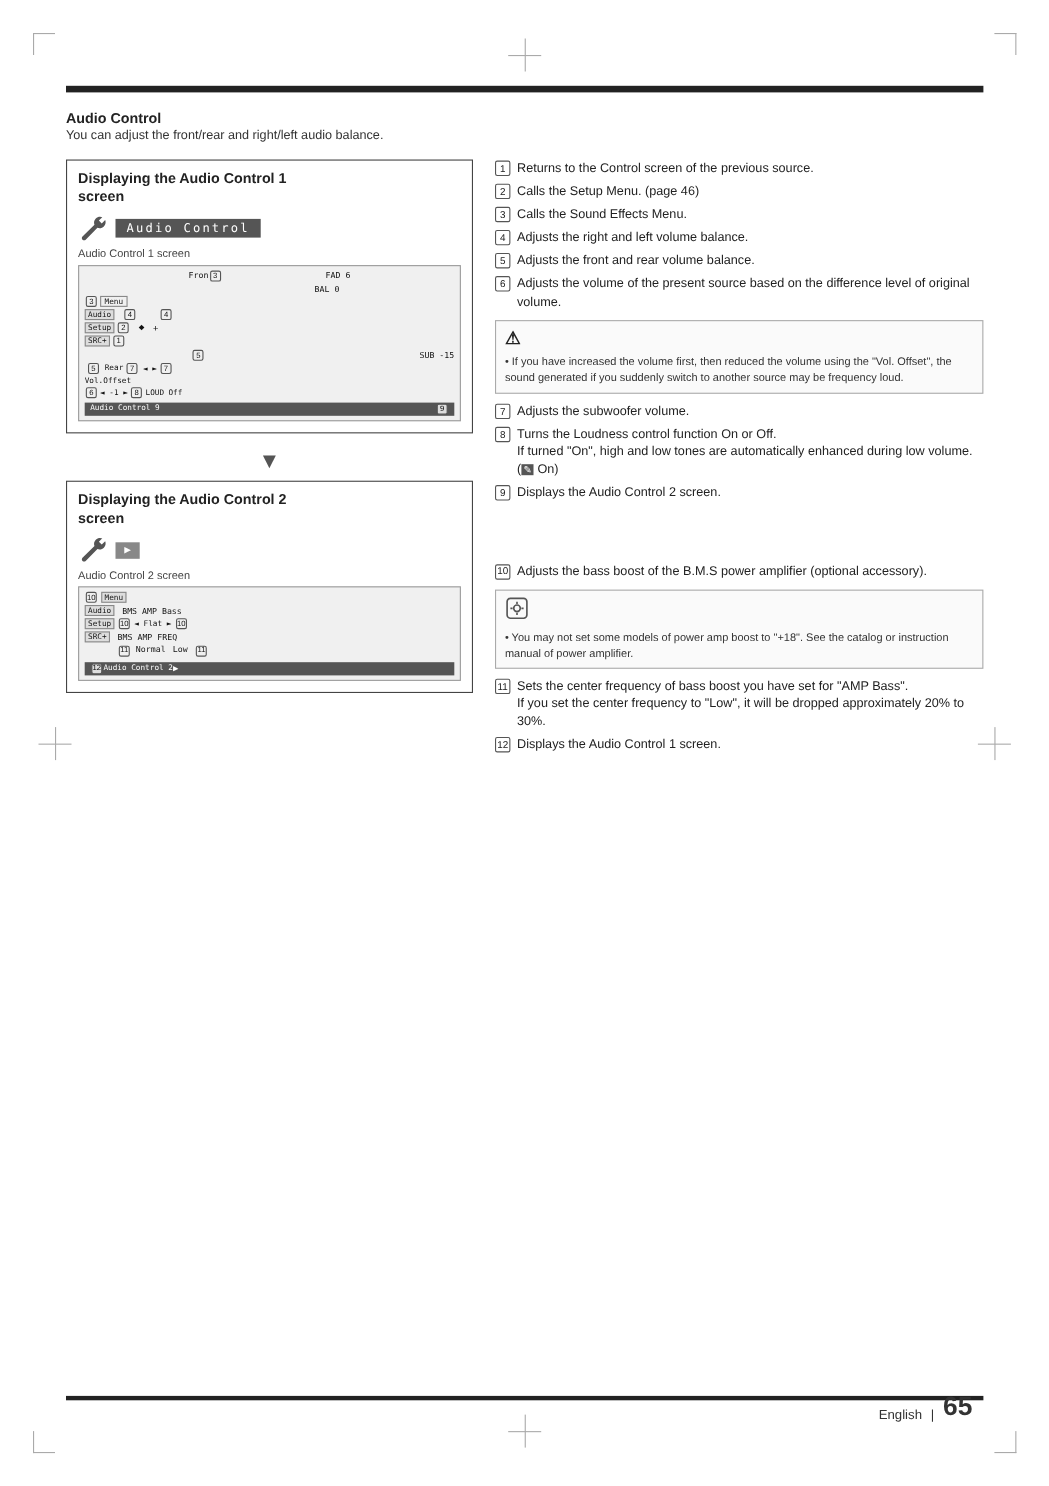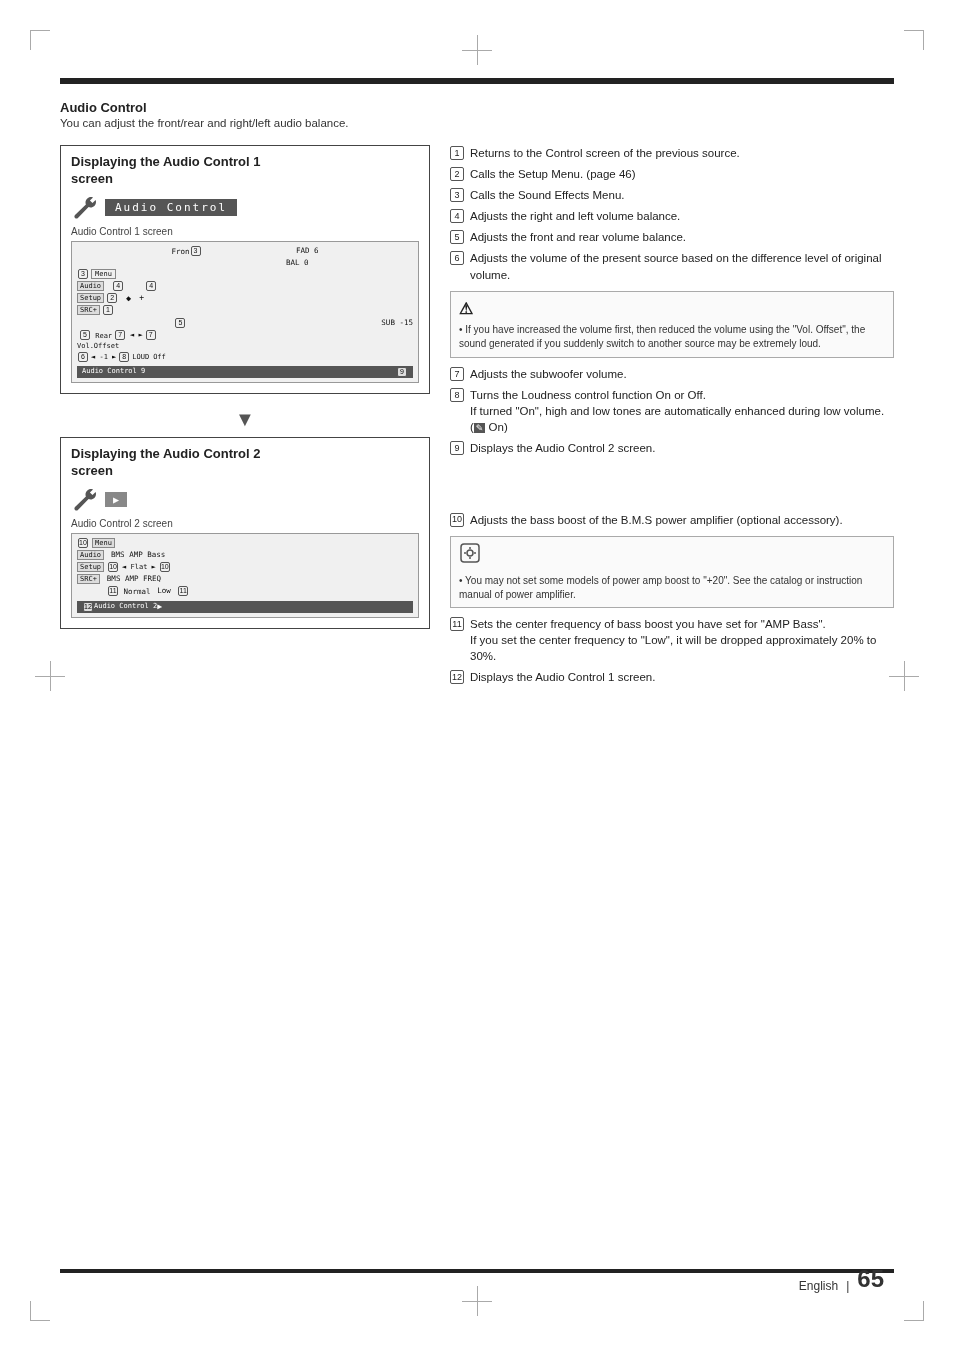--- a/index.html
+++ b/index.html
@@ -459,21 +459,21 @@
         </li>
         <li>
           <span class="num-badge">6</span>
           <span>Adjusts the volume of the present source based on the difference level of original volume.</span>
         </li>
       </ul>
 
       <div class="caution-box">
         <div class="caution-title">⚠</div>
         <div class="caution-text">
-          <span>• </span><span>If you have increased the volume first, then reduced the volume using the "Vol. Offset", the sound generated if you suddenly switch to another source may be extremely loud.</span>
+          <span>• </span><span>If you have increased the volume first, then reduced the volume using the "Vol. Offset", the sound generated if you suddenly switch to another source may be frequency loud.</span>
         </div>
       </div>
 
       <ul class="numbered-list">
         <li>
           <span class="num-badge">7</span>
           <span>Adjusts the subwoofer volume.</span>
         </li>
         <li>
           <span class="num-badge">8</span>
@@ -500,21 +500,21 @@
           <svg width="22" height="22" viewBox="0 0 22 22">
             <rect x="2" y="2" width="18" height="18" rx="3" ry="3" fill="none" stroke="#555" stroke-width="1.5"></rect>
             <circle cx="11" cy="11" r="3" fill="none" stroke="#555" stroke-width="1.5"></circle>
             <line x1="11" y1="5" x2="11" y2="7" stroke="#555" stroke-width="1.5"></line>
             <line x1="11" y1="15" x2="11" y2="17" stroke="#555" stroke-width="1.5"></line>
             <line x1="5" y1="11" x2="7" y2="11" stroke="#555" stroke-width="1.5"></line>
             <line x1="15" y1="11" x2="17" y2="11" stroke="#555" stroke-width="1.5"></line>
           </svg>
         </div>
         <div class="caution-text">
-          <span>• </span><span>You may not set some models of power amp boost to "+20". See the catalog or instruction manual of power amplifier.</span>
+          <span>• </span><span>You may not set some models of power amp boost to "+18". See the catalog or instruction manual of power amplifier.</span>
         </div>
       </div>
 
       <ul class="numbered-list">
         <li>
           <span class="num-badge">11</span>
           <span>Sets the center frequency of bass boost you have set for "AMP Bass".<br>If you set the center frequency to "Low", it will be dropped approximately 20% to 30%.</span>
         </li>
         <li>
           <span class="num-badge">12</span>

